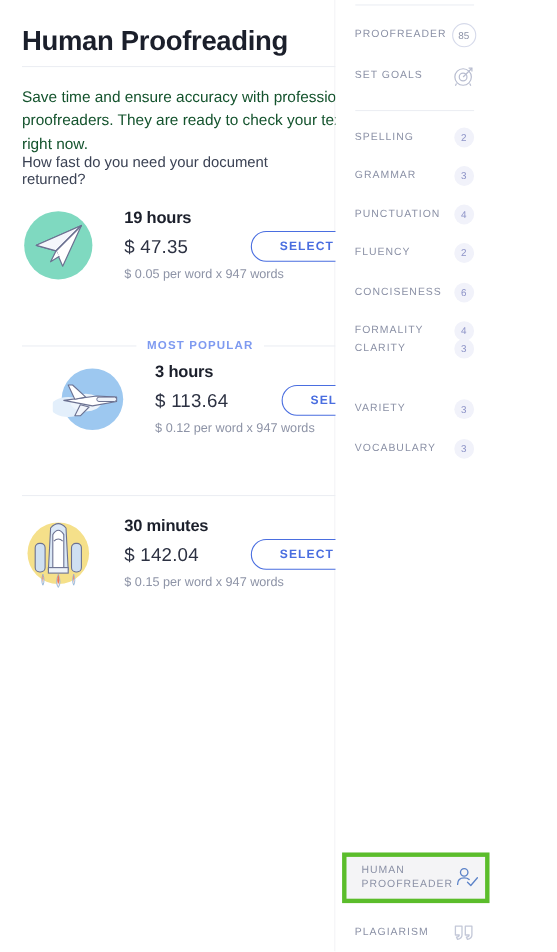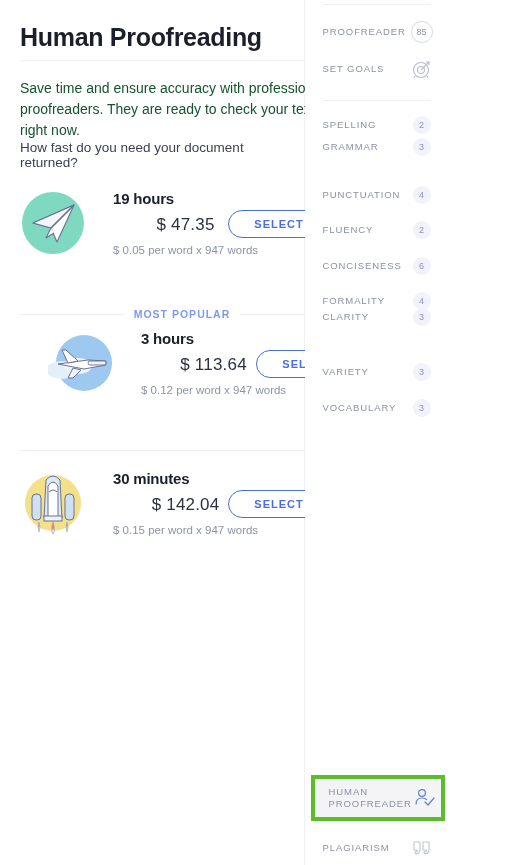--- a/index.html
+++ b/index.html
@@ -45,21 +45,21 @@
   .icon-wrap {
     position: absolute; left: 20px; top: 0;
     width: 66px; height: 66px;
   }
   .opt-info { position: absolute; left: 113px; top: 0; }
   .opt-duration {
     font-size: 15px; font-weight: bold; color: #1b1f2b; letter-spacing: -0.2px;
   }
   .opt-price {
     margin-top: 8px;
-    font-size: 17px; color: #2c3142; letter-spacing: 0.2px; text-align: center;
+    font-size: 17px; color: #2c3142; letter-spacing: 0.2px;
   }
   .opt-rate {
     margin-top: 9px;
     font-size: 11.5px; color: #8d93a6;
   }
   .select-btn {
     position: absolute; left: 228px; top: 20px;
     width: 102px; height: 28px;
     border: 1px solid #4a6ee0; border-radius: 14px;
     background: #ffffff; color: #4a6ee0;
@@ -241,21 +241,21 @@
         </svg>
       </span>
     </div>
 
     <div class="sb-rule" style="top:100px"></div>
 
     <div class="sb-item" style="top:112px">
       <span class="sb-label">SPELLING</span>
       <span class="sb-badge">2</span>
     </div>
-    <div class="sb-item" style="top:134px">
+    <div class="sb-item" style="top:147px">
       <span class="sb-label">GRAMMAR</span>
       <span class="sb-badge">3</span>
     </div>
     <div class="sb-item" style="top:182px">
       <span class="sb-label">PUNCTUATION</span>
       <span class="sb-badge">4</span>
     </div>
     <div class="sb-item" style="top:217px">
       <span class="sb-label">FLUENCY</span>
       <span class="sb-badge">2</span>

